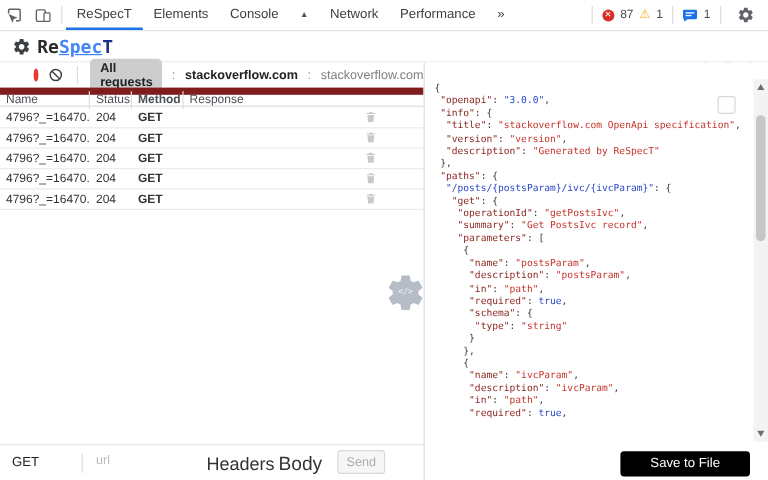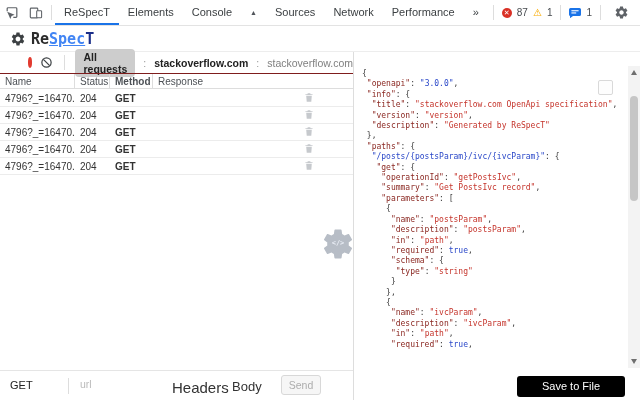--- a/index.html
+++ b/index.html
@@ -34,41 +34,41 @@
   
   #toolbar{position:absolute;left:0;top:52px;width:353px;height:21px;display:flex;
            align-items:center;gap:8px;padding-left:28px;box-sizing:border-box;}
   #record-dot{width:11px;height:11px;border-radius:50%;background:#e23b30;}
   .chip{background:#cdcdcd;border-radius:4px;padding:2px 8px;font-size:10.5px;font-weight:bold;color:#222;}
   .colon{color:#9a9a9a;font-size:10.5px;}
   .domain-b{font-size:10.5px;font-weight:bold;color:#222;}
   .domain-g{font-size:10.5px;color:#808080;}
 
   
-  #thead{position:absolute;left:0;top:73px;width:353px;height:16px;border-top:1px solid #7f1d1d;
+  #thead{position:absolute;left:0;top:73px;width:353px;height:16px;border-top:6px solid #7f1d1d;
          border-bottom:1px solid #ddd;display:flex;font-size:10px;color:#4d5156;
          align-items:center;box-sizing:border-box;}
   .hc{padding-left:5px;box-sizing:border-box;border-right:1px solid #ddd;height:15px;line-height:15px;}
   .hc:last-child{border-right:none;}
   .c-name{width:75px;} .c-status{width:35px;} .c-method{width:43px;font-weight:bold;} .c-resp{flex:1;}
   #rows{position:absolute;left:0;top:90px;width:353px;}
   .trow{height:16px;display:flex;align-items:center;font-size:10px;color:#333;
         border-bottom:1px solid #ececec;position:relative;}
   .tc{padding-left:5px;box-sizing:border-box;white-space:nowrap;overflow:hidden;}
   .trash-btn{position:absolute;right:39px;top:2px;cursor:pointer;}
 
   
   #bottombar{position:absolute;left:0;top:370px;width:353px;height:30px;border-top:1px solid #e5e5e5;}
   #bb-method{position:absolute;left:10px;top:8px;font-size:11px;color:#222;}
   #bb-sep{position:absolute;left:68px;top:7px;width:1px;height:16px;background:#ddd;}
   #bb-url{position:absolute;left:78px;top:6px;width:80px;border:none;outline:none;
           font-size:10.5px;color:#444;font-family:"Liberation Sans",sans-serif;}
   #bb-url::placeholder{color:#bbb;}
   #bb-headers{position:absolute;left:172px;top:8px;font-size:15px;color:#333;}
-  #bb-body{position:absolute;left:232px;top:8px;font-size:13px;color:#333;}
+  #bb-body{position:absolute;left:232px;top:8px;font-size:16px;color:#333;}
   #bb-send{position:absolute;left:281px;top:4px;width:38px;height:18px;line-height:18px;
            text-align:center;font-size:10.5px;color:#adadad;background:#f6f6f6;
            border:1px solid #d8d8d8;border-radius:3px;}
 
   
   #rightpanel{position:absolute;left:353px;top:52px;width:287px;height:348px;
               border-left:1px solid #ddd;background:#fff;box-sizing:border-box;}
   #json-code{position:absolute;left:0;top:0;right:12px;padding:17px 2px 0 8px;
              font-family:"DejaVu Sans Mono",monospace;font-size:8px;line-height:10.4px;}
   .cl{white-space:pre;}
@@ -113,23 +113,20 @@
         <span>ReSpecT</span>
       </div>
       <div class="dt-tab">
         <span>Elements</span>
       </div>
       <div class="dt-tab">
         <span>Console</span>
       </div>
       <div class="dt-tab">
         <span class="tab-warn">▲</span>
-      </div>
-      <div class="dt-tab">
-        <span>Sources</span>
       </div>
       <div class="dt-tab">
         <span>Network</span>
       </div>
       <div class="dt-tab">
         <span>Performance</span>
       </div>
       <div class="dt-tab">
         <span>»</span>
       </div>

